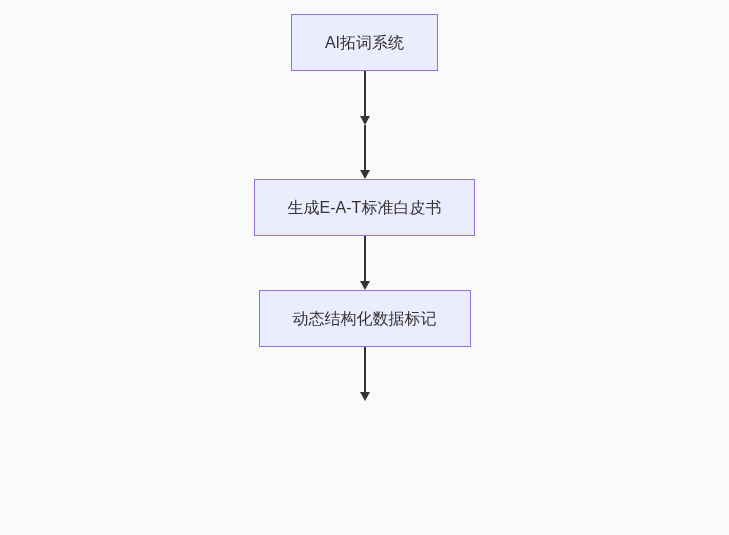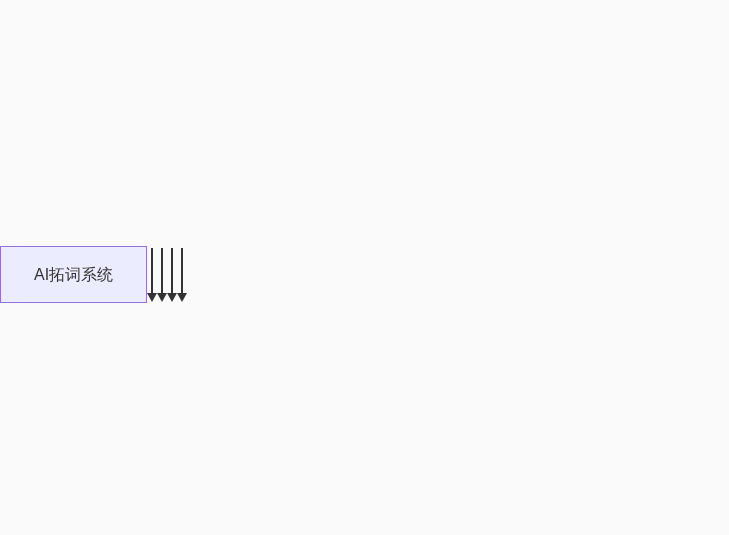--- a/index.html
+++ b/index.html
@@ -7,20 +7,21 @@
     width: 729px;
     height: 535px;
     background: #fafafa;
     font-family: "Liberation Sans", "DejaVu Sans", sans-serif;
     overflow: hidden;
   }
   .flowchart {
     width: 729px;
     height: 535px;
     display: flex;
+    flex-direction: column;
     align-items: center;
     padding-top: 14px;
   }
   .flow-node {
     background: #ECECFF;
     border: 1px solid #9370DB;
     color: #333333;
     font-size: 16px;
     line-height: 19px;
     padding: 18px 33px;
@@ -59,26 +60,28 @@
     <div class="line"></div>
     <div class="head"></div>
   </div>
 
 
   <div class="flow-arrow">
     <div class="line"></div>
     <div class="head"></div>
   </div>
 
+  <div class="flow-node">生成E-A-T标准白皮书</div>
 
   <div class="flow-arrow">
     <div class="line"></div>
     <div class="head"></div>
   </div>
 
+  <div class="flow-node">动态结构化数据标记</div>
 
   <div class="flow-arrow">
     <div class="line"></div>
     <div class="head"></div>
   </div>
 
 
 </div>
 
 </body></html>

